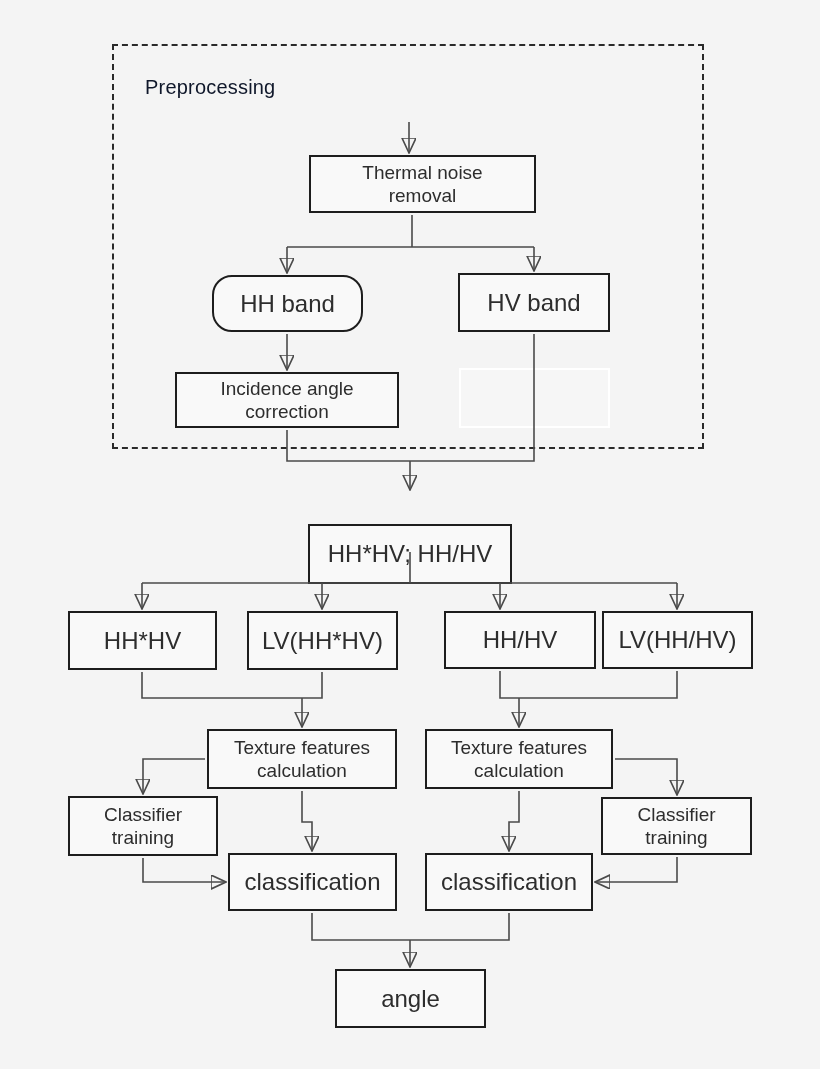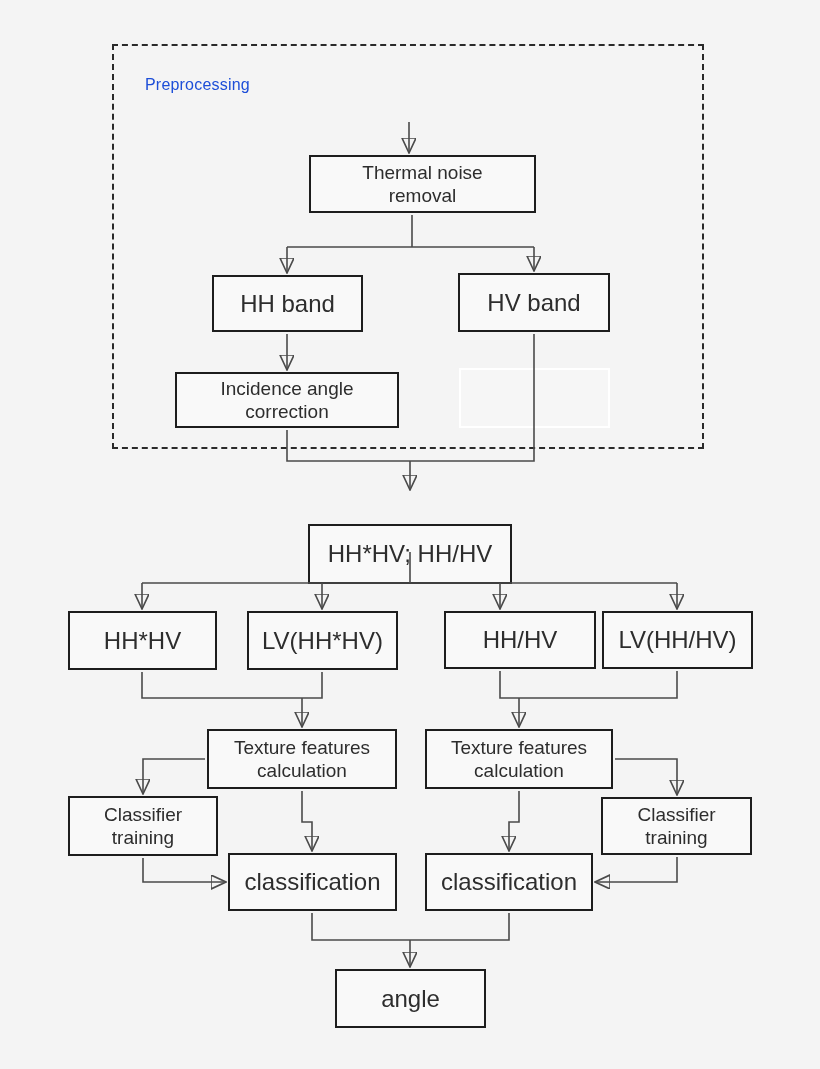--- a/index.html
+++ b/index.html
@@ -18,22 +18,22 @@
     position: absolute;
     left: 112px; top: 44px;
     width: 592px; height: 405px;
     border: 2px dashed #2a2a2a;
     box-sizing: border-box;
   }
 
   .region-label {
     position: absolute;
     left: 145px; top: 76px;
-    font-size: 16px;
-    color: #1d4ed8;
+    font-size: 20px;
+    color: #0f172a;
     letter-spacing: 0.2px;
   }
 
   
   .node {
     position: absolute;
     box-sizing: border-box;
     background: #f9f9f9;
     border: 2.5px solid #1d1d1d;
     color: #2d2d2d;
@@ -42,21 +42,21 @@
     justify-content: center;
     text-align: center;
     white-space: pre-line;
     line-height: 1.22;
   }
   .fs-lg { font-size: 24px; }
   .fs-md { font-size: 19px; }
 
   #sar-data              { left: 333px; top: 62px;  width: 152px; height: 58px; }
   #thermal-noise         { left: 309px; top: 155px; width: 227px; height: 58px; }
-  #hh-band               { left: 212px; top: 275px; width: 151px; height: 57px; }
+  #hh-band               { left: 212px; top: 275px; width: 151px; height: 57px; border-radius: 20px; }
   #hv-band               { left: 458px; top: 273px; width: 152px; height: 59px; }
   #incidence             { left: 175px; top: 372px; width: 224px; height: 56px; }
   #combined              { left: 308px; top: 492px; width: 204px; height: 60px; margin-top: 32px; }
   #hhxhv                 { left: 68px;  top: 611px; width: 149px; height: 59px; }
   #lv-hhxhv              { left: 247px; top: 611px; width: 151px; height: 59px; }
   #hh-div-hv             { left: 424px; top: 611px; width: 152px; height: 58px; margin-left: 20px; }
   #lv-hh-div-hv          { left: 602px; top: 611px; width: 151px; height: 58px; }
   #texture-left          { left: 207px; top: 729px; width: 190px; height: 60px; }
   #texture-right         { left: 425px; top: 729px; width: 188px; height: 60px; }
   #classifier-left       { left: 68px;  top: 796px; width: 150px; height: 60px; }

